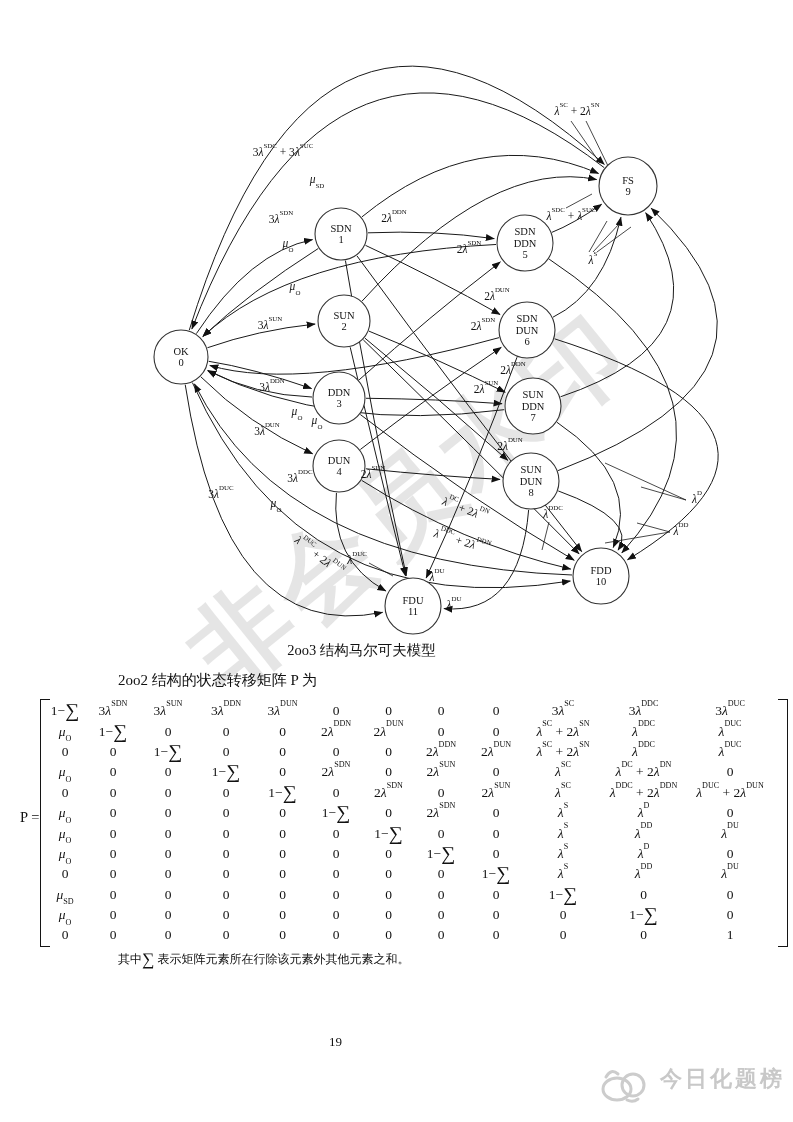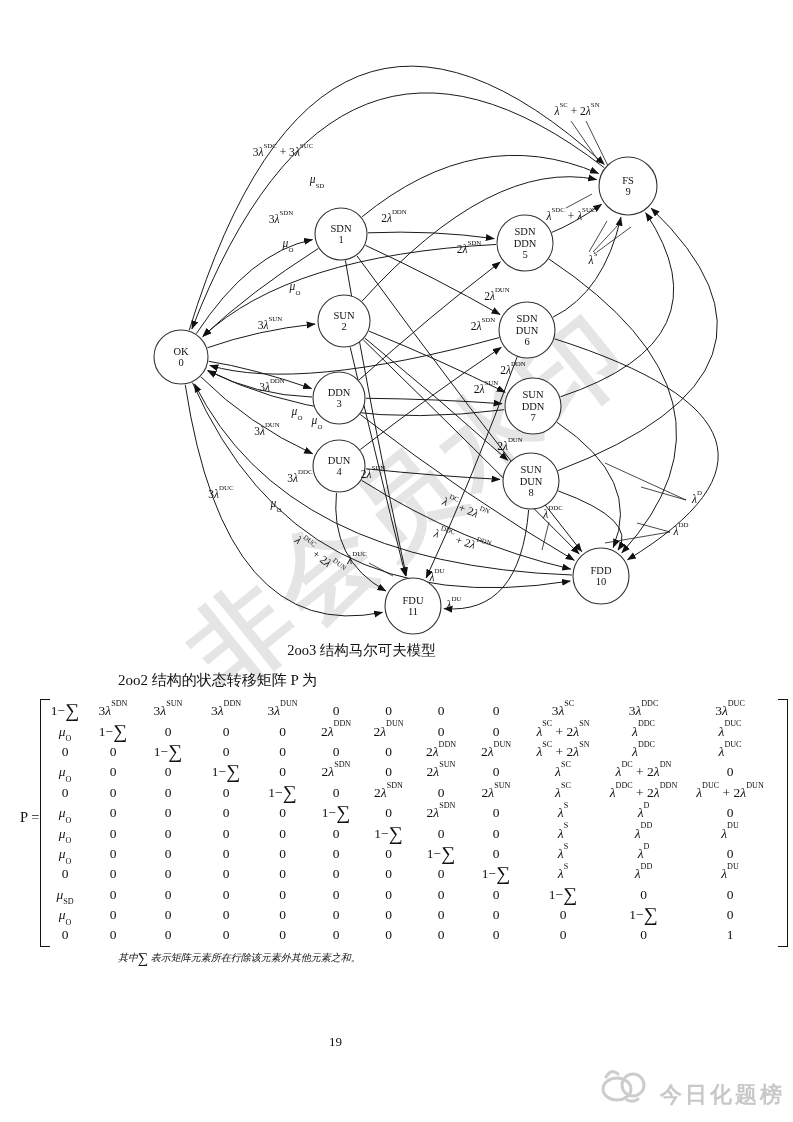--- a/index.html
+++ b/index.html
@@ -28,25 +28,25 @@
   .plabel{position:absolute;left:2px;top:110px;font-size:14.5px;}
   .brk{position:absolute;top:0;bottom:0;width:9px;
        border-top:1.6px solid #141414;border-bottom:1.6px solid #141414;}
   .brk.l{left:22px;border-left:1.6px solid #141414;}
   .brk.r{left:760px;border-right:1.6px solid #141414;}
   #matrix-grid{position:absolute;left:25px;top:2px;display:grid;
       grid-template-columns:44px 52px 58px 58px 55px 52px 53px 52px 58px 76px 85px 88px;
       grid-auto-rows:20.4px;align-items:center;justify-items:center;}
   .mcell{font-size:13.5px;white-space:nowrap;}
   .mcell i{font-style:italic;}
-  .note{position:absolute;left:118px;top:951px;font-size:10px;z-index:3;font-style:italic;}
+  .note{position:absolute;left:118px;top:951px;font-size:12px;z-index:3;}
   .pagenum{position:absolute;left:0;top:1034px;width:671px;text-align:center;
       font-size:13px;z-index:3;}
   
-  .logo{position:absolute;right:8px;top:1064px;display:flex;align-items:flex-end;gap:5px;z-index:4;}
+  .logo{position:absolute;right:8px;top:1064px;display:flex;align-items:flex-start;gap:5px;z-index:4;}
   .logo-text{color:#c8c8c8;font-weight:700;font-size:22px;letter-spacing:3px;
       font-family:"Liberation Sans",sans-serif;}
 </style>
 </head>
 <body>
 
 <div class="page">
   <div class="watermark">非会员水印</div>
 
   <div class="figure">

